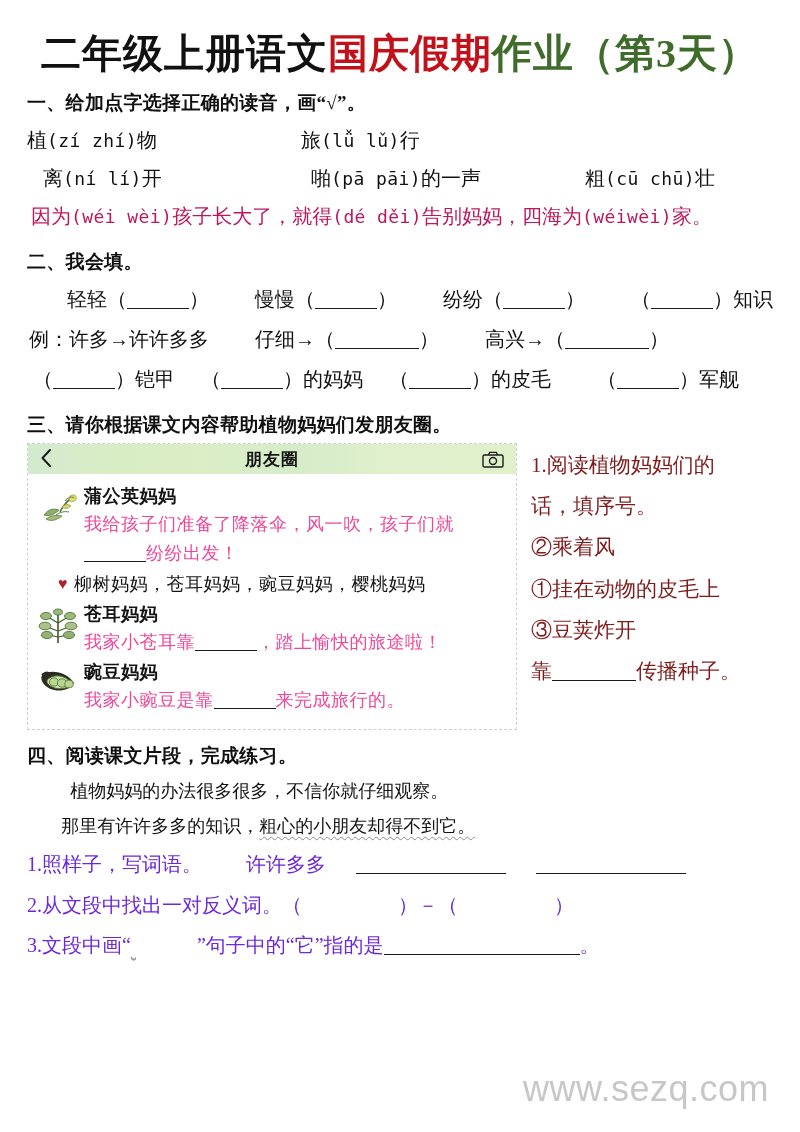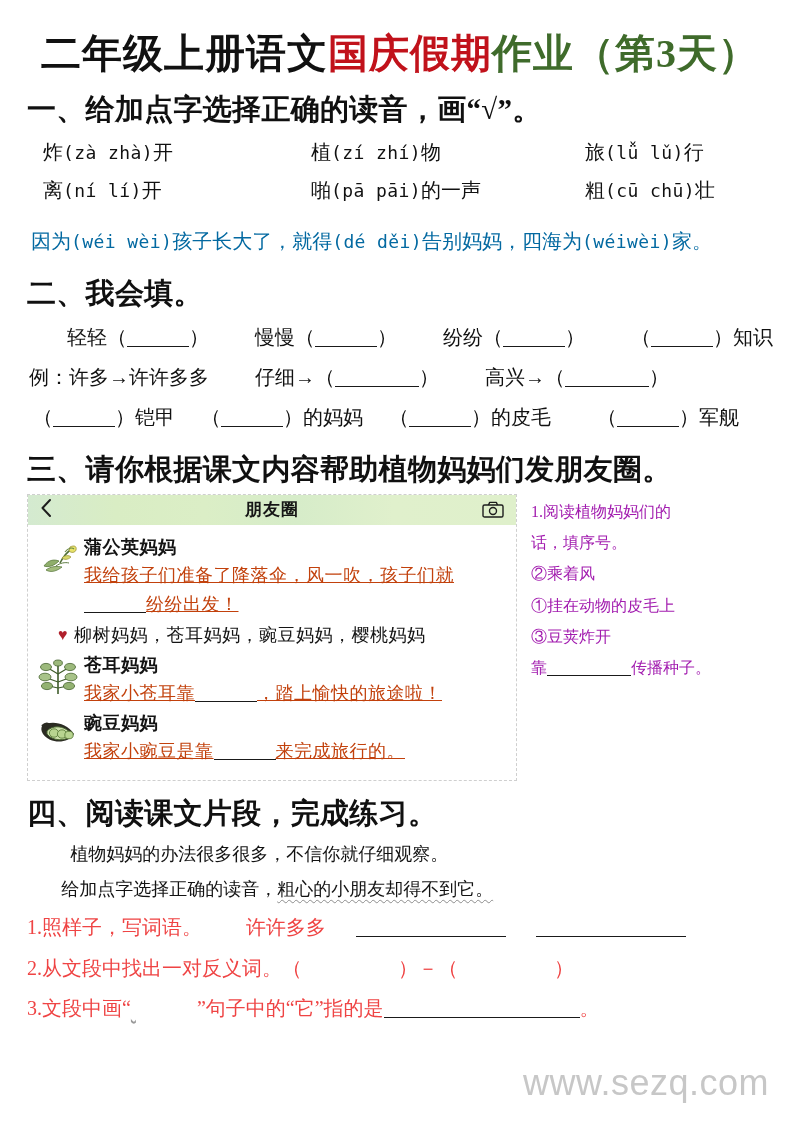--- a/index.html
+++ b/index.html
@@ -33,35 +33,34 @@
     line-height: 1.12;
     white-space: nowrap;
     font-family: "Liberation Serif", "DejaVu Serif", serif;
   }
   .title .t-black { color: #111111; }
   .title .t-red   { color: #c1121b; }
   .title .t-green { color: #3f6b2b; }
 
   
   .sec-head {
-    font-size: 29px;
+    font-size: 19px;
     font-weight: bold;
     color: #101010;
     margin: 14px 0 6px 0;
     line-height: 1.25;
     letter-spacing: .3px;
   }
 
   
   .row {
     font-size: 20px;
     line-height: 1.95;
-    color: #0369a1;
-    white-space: nowrap;
-    margin-top: 13px;
+    color: #be185d;
+    white-space: nowrap;
   }
   .py {
     font-family: "DejaVu Sans Mono", "Liberation Mono", monospace;
     font-size: 18px;
     letter-spacing: .4px;
   }
 
   
   .cols3 {
     display: flex;
@@ -161,23 +160,22 @@
   .post-name {
     font-size: 18px;
     font-weight: bold;
     color: #141414;
     line-height: 1.5;
     letter-spacing: .5px;
   }
   .post-text {
     font-size: 18px;
     line-height: 1.62;
-    color: #c2410c;
+    color: #ec4899;
     letter-spacing: .5px;
-    text-decoration: underline;
   }
   .likes {
     display: flex;
     align-items: flex-start;
     font-size: 18px;
     line-height: 1.6;
     color: #141414;
     letter-spacing: .5px;
     padding-left: 22px;
     margin: 2px 0 2px 0;
@@ -187,23 +185,23 @@
     font-size: 16px;
     margin-right: 6px;
     line-height: 1.75;
     flex: 0 0 auto;
   }
 
   .side-col {
     flex: 1 1 auto;
     padding-left: 14px;
     padding-top: 2px;
-    font-size: 16px;
+    font-size: 21px;
     line-height: 1.96;
-    color: #a21caf;
+    color: #7f1d1d;
     white-space: nowrap;
   }
 
   
   .para {
     font-size: 18px;
     line-height: 1.95;
     color: #131313;
     text-indent: 2.4em;
     white-space: nowrap;
@@ -221,56 +219,55 @@
     width: 66px;
     border-bottom: 0;
     text-decoration: underline;
     text-decoration-style: wavy;
     text-decoration-color: #9a9a9a;
     text-underline-offset: 2px;
   }
   .q {
     font-size: 20px;
     line-height: 2.02;
-    color: #ef4444;
+    color: #6d28d9;
     white-space: nowrap;
   }
   .q .sp { display: inline-block; width: 30px; }
   .q .sp-lg { display: inline-block; width: 44px; }
   .paren-wide {
     display: inline-block;
     min-width: 96px;
     text-align: center;
   }
 
   
   .watermark {
     position: absolute;
     right: 26px;
-    bottom: 28px;
+    bottom: 22px;
     font-family: "Liberation Sans", "DejaVu Sans", sans-serif;
     font-size: 36px;
     color: #c7c7c7;
     letter-spacing: .5px;
     user-select: none;
   }
 </style>
 </head>
 <body>
 
 <div class="page">
 
   <div class="title">
     <span class="t-black">二年级上册语文</span><span class="t-red">国庆假期</span><span class="t-green">作业（第3天）</span>
   </div>
 
   <div class="sec-head">一、给加点字选择正确的读音，画“√”。</div>
 
   <div class="cols3">
-    <div class="c1 pad-l"><span>炸</span><span class="py">(zà zhà)</span><span>开</span></div>
     <div class="c2"><span>植</span><span class="py">(zí zhí)</span><span>物</span></div>
     <div class="c3"><span>旅</span><span class="py">(lǚ lǔ)</span><span>行</span></div>
   </div>
 
   <div class="cols3">
     <div class="c1 pad-l"><span>离</span><span class="py">(ní lí)</span><span>开</span></div>
     <div class="c2"><span>啪</span><span class="py">(pā pāi)</span><span>的一声</span></div>
     <div class="c3"><span>粗</span><span class="py">(cū chū)</span><span>壮</span></div>
   </div>
 
@@ -386,21 +383,21 @@
       <div>①挂在动物的皮毛上</div>
       <div>③豆荚炸开</div>
       <div><span>靠</span><span class="blank b-md"></span><span>传播种子。</span></div>
     </div>
 
   </div>
 
   <div class="sec-head" style="">四、阅读课文片段，完成练习。</div>
 
   <div class="para">植物妈妈的办法很多很多，不信你就仔细观察。</div>
-  <div class="para second"><span>给加点字选择正确的读音，</span><span class="wavy">粗心的小朋友却得不到它。</span></div>
+  <div class="para second"><span>那里有许许多多的知识，</span><span class="wavy">粗心的小朋友却得不到它。</span></div>
 
   <div class="q"><span>1.照样子，写词语。</span><span class="sp-lg"></span><span>许许多多</span><span class="sp"></span><span class="blank b-xl"></span><span class="sp"></span><span class="blank b-xl"></span></div>
 
   <div class="q"><span>2.从文段中找出一对反义词。</span><span>（</span><span class="paren-blank paren-wide">&nbsp;</span><span>）</span><span>－</span><span>（</span><span class="paren-blank paren-wide">&nbsp;</span><span>）</span></div>
 
   <div class="q"><span>3.文段中画“</span><span class="wavy-gap">&nbsp;</span><span>”句子中的“它”指的是</span><span class="blank b-xxl"></span><span>。</span></div>
 
   <div class="watermark">www.sezq.com</div>
 
 </div>

